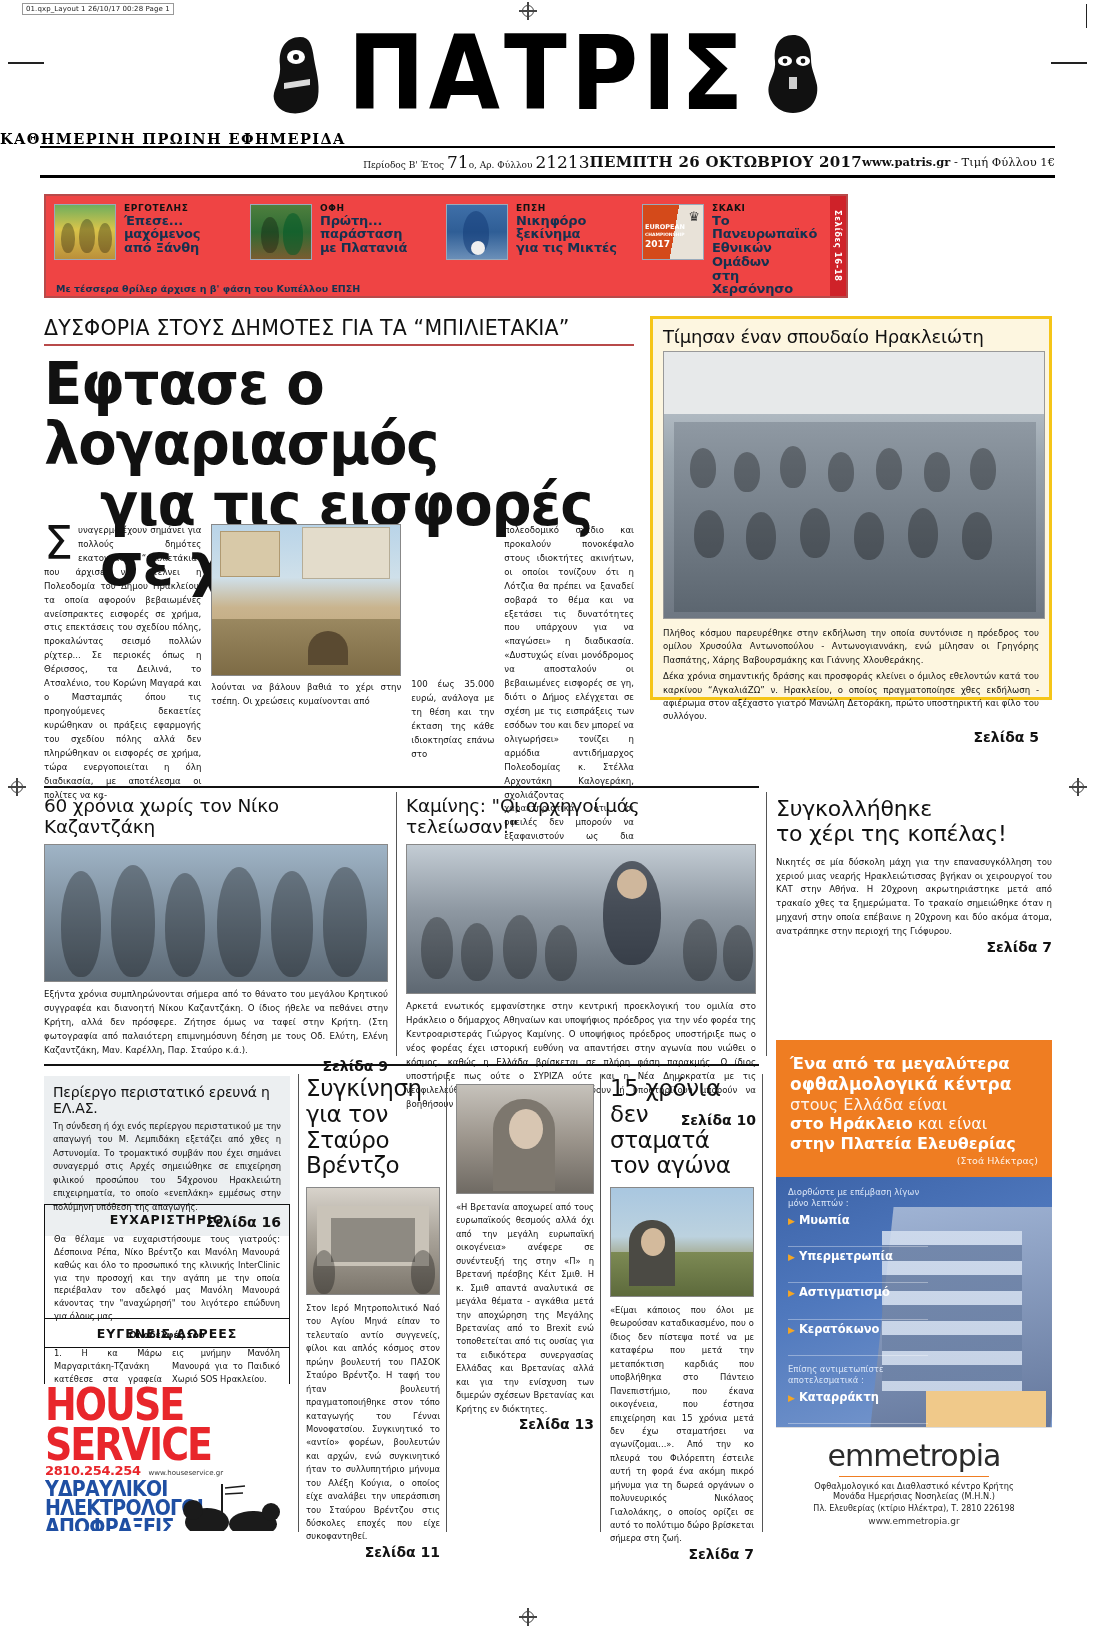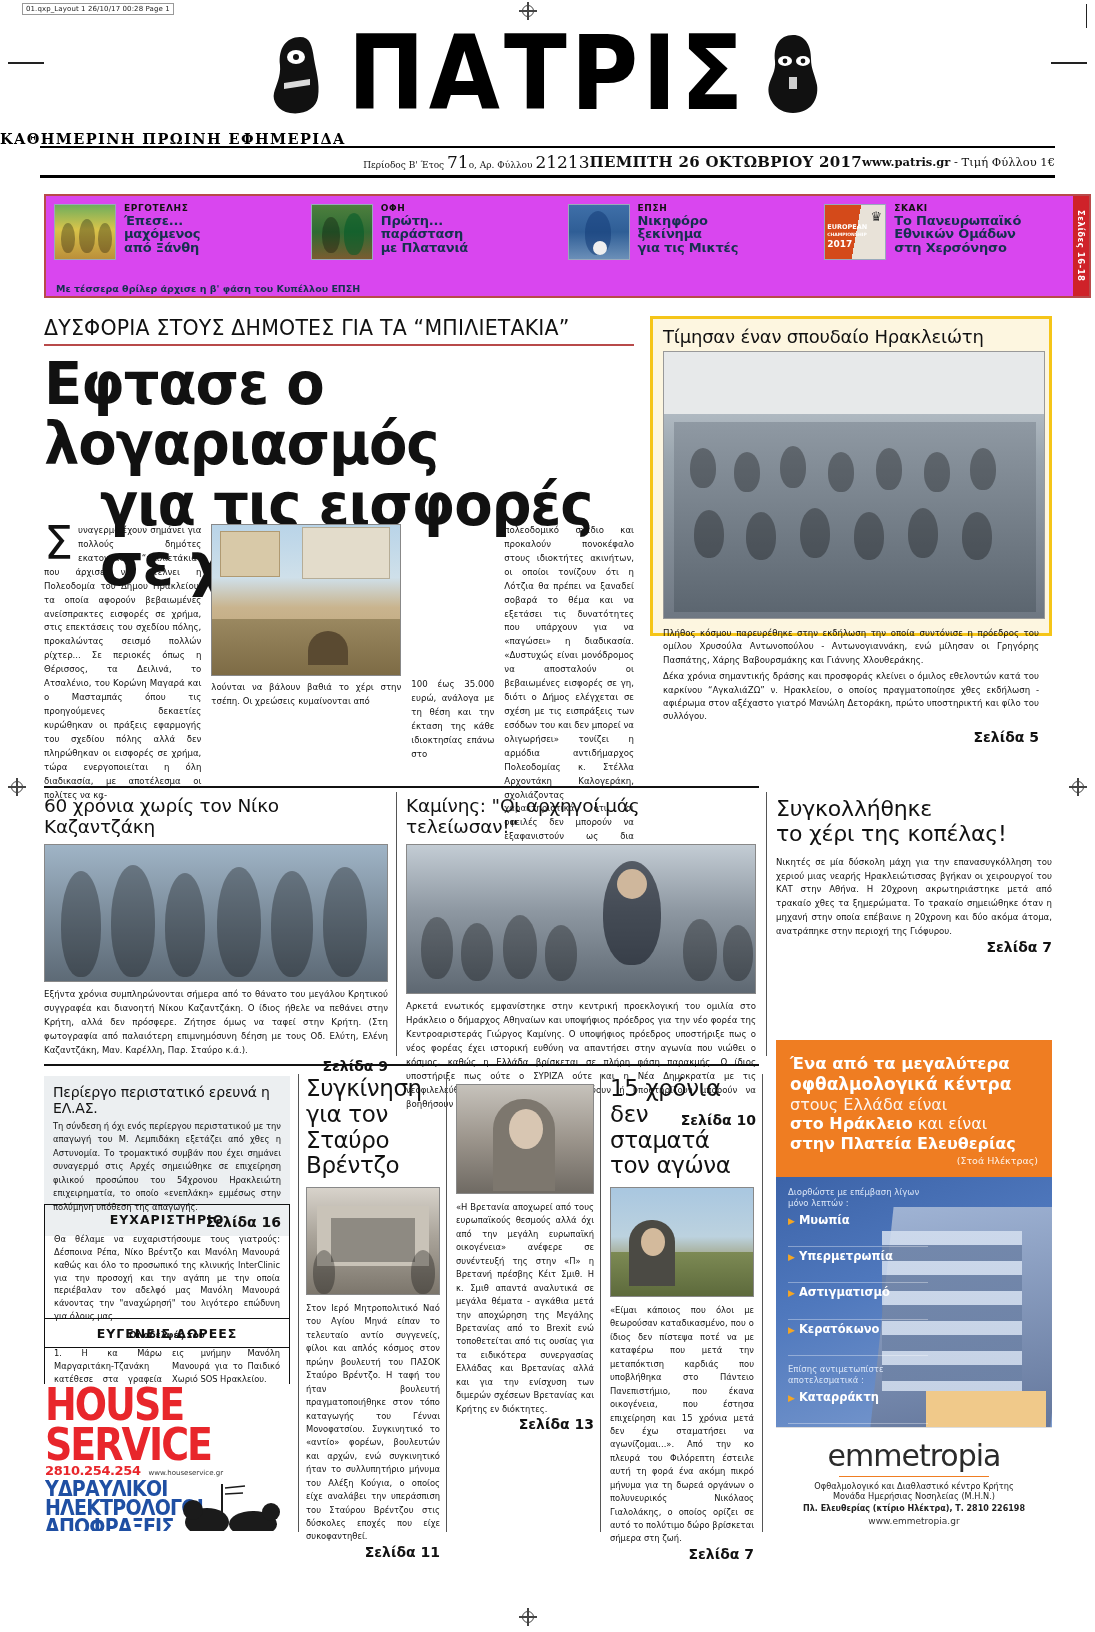--- a/index.html
+++ b/index.html
@@ -62,22 +62,22 @@
                display:flex; align-items:center; justify-content:flex-end;
                font-family:"DejaVu Serif", serif; }
   .meta-left { font-size: 9px; color:#111; }
   .meta-left .big { font-size: 17px; }
   .meta-center { font-size: 15px; font-weight:700; letter-spacing:.3px; }
   .meta-right { font-size: 11.5px; }
   .meta-right .site { font-weight:700; }
 
   
   .sports {
-    position:absolute; left:44px; top:194px; width:1047px; height:104px;
-    background:#d946ef; border:2px solid #b84a4a;
+    position:absolute; left:44px; top:194px; width:804px; height:104px;
+    background:#ef4444; border:2px solid #b84a4a;
     display:flex; align-items:flex-start;
   }
   .sp-cell { display:flex; gap:8px; padding:8px 6px 0 8px; flex: 1 1 0; align-items:flex-start; }
   .sp-thumb { width:62px; height:56px; flex:0 0 62px; border:1px solid #9ab; overflow:hidden; position:relative; }
   .sp-txt { line-height:1.06; }
   .sp-kicker { font-size:9px; font-weight:700; letter-spacing:.6px; color:#111; }
   .sp-head { font-size:13px; font-weight:700; color:#15314f; letter-spacing:-.2px; }
   .sports-foot {
     position:absolute; left:0; bottom:2px; width:100%;
     font-size:9.5px; font-weight:700; color:#15314f; padding-left:10px;
@@ -110,21 +110,21 @@
   .dropcap {
     float:left; font-size:46px; line-height:34px; font-weight:400;
     padding:2px 5px 0 0; font-family:"DejaVu Sans", sans-serif;
   }
   .lead-photo { width:190px; height:152px; border:1px solid #888; overflow:hidden; position:relative; }
   .photo-cap { font-size:8.6px; line-height:1.62; text-align:justify; margin-top:5px; }
   .page-ref { font-weight:700; font-size:14px; text-align:right; display:block; }
 
   
   .ybox {
-    position:absolute; left:650px; top:316px; width:402px; height:320px;
+    position:absolute; left:650px; top:316px; width:402px; height:384px;
     border:3px solid #f5c518; background:#fdf6e0;
   }
   .ybox-title {
     padding:7px 10px 4px; font-size:18px; color:#111; letter-spacing:-.2px;
   }
   .ybox-photo { margin:0 10px; width:382px; height:268px; border:1px solid #999; overflow:hidden; position:relative; }
   .ybox-text { padding:8px 10px 0; font-size:8.6px; line-height:1.56; text-align:justify; }
   .ybox-text p { margin-bottom:3px; }
 
   
@@ -189,21 +189,21 @@
   .em-item { font-size:11.5px; font-weight:700; color:#fff; line-height:1.32;
              border-bottom:1px solid rgba(255,255,255,.35); padding-bottom:18px; margin-bottom:2px; }
   .em-item.sub { font-weight:700; border-bottom:none; }
   .em-bullet { color:#f5a623; font-size:9px; margin-right:4px; }
   .em-bot { padding:10px 8px 8px; text-align:center; border-top:1px solid #ddd; }
   .em-logo { font-size:30px; letter-spacing:-1px; color:#2b2b2b; font-weight:400;
              font-family:"DejaVu Sans", sans-serif; }
   .em-logo-rule { width:150px; height:1px; background:#ef7d22; margin:3px auto 4px; }
   .em-sub1 { font-size:8.2px; color:#222; }
   .em-sub2 { font-size:8.2px; color:#222; }
-  .em-sub3 { font-size:8px; color:#222; margin-top:3px;font-weight:bold; }
+  .em-sub3 { font-size:8px; color:#222; margin-top:3px; }
   .em-site { font-size:9px; color:#333; margin-top:3px; }
 
   
   .ph { position:absolute; inset:0; }
   .ph.bldg { background:linear-gradient(180deg,#b9d4e8 0%,#cfe0ea 35%,#c9b48e 55%,#b79b6e 100%); }
   .ph.hall { background:linear-gradient(180deg,#cdd5dc 0%,#9aa5ae 40%,#6e7782 100%); }
   .ph.group { background:linear-gradient(180deg,#9fb4c6 0%,#7d8e9d 50%,#5d6a76 100%); }
   .ph.speak { background:linear-gradient(180deg,#c3ccd4 0%,#8d97a1 45%,#5e6872 100%); }
   .ph.port { background:linear-gradient(180deg,#c6c2bb 0%,#9c958c 50%,#6f6a63 100%); }
   .ph.land { background:linear-gradient(180deg,#a9c7e0 0%,#bcd2df 45%,#9b9b72 70%,#6f7a4e 100%); }

